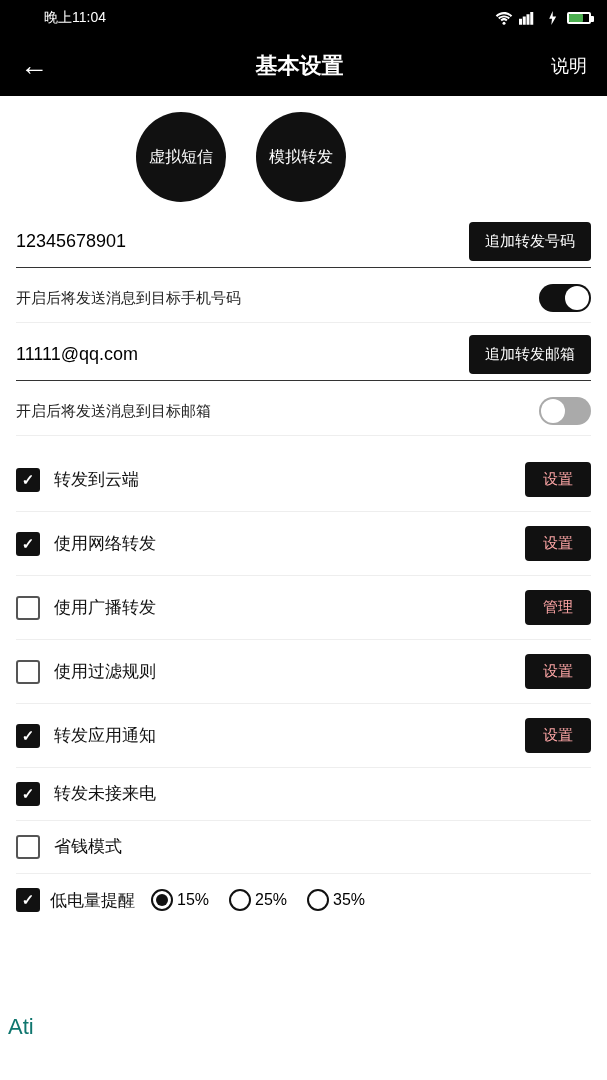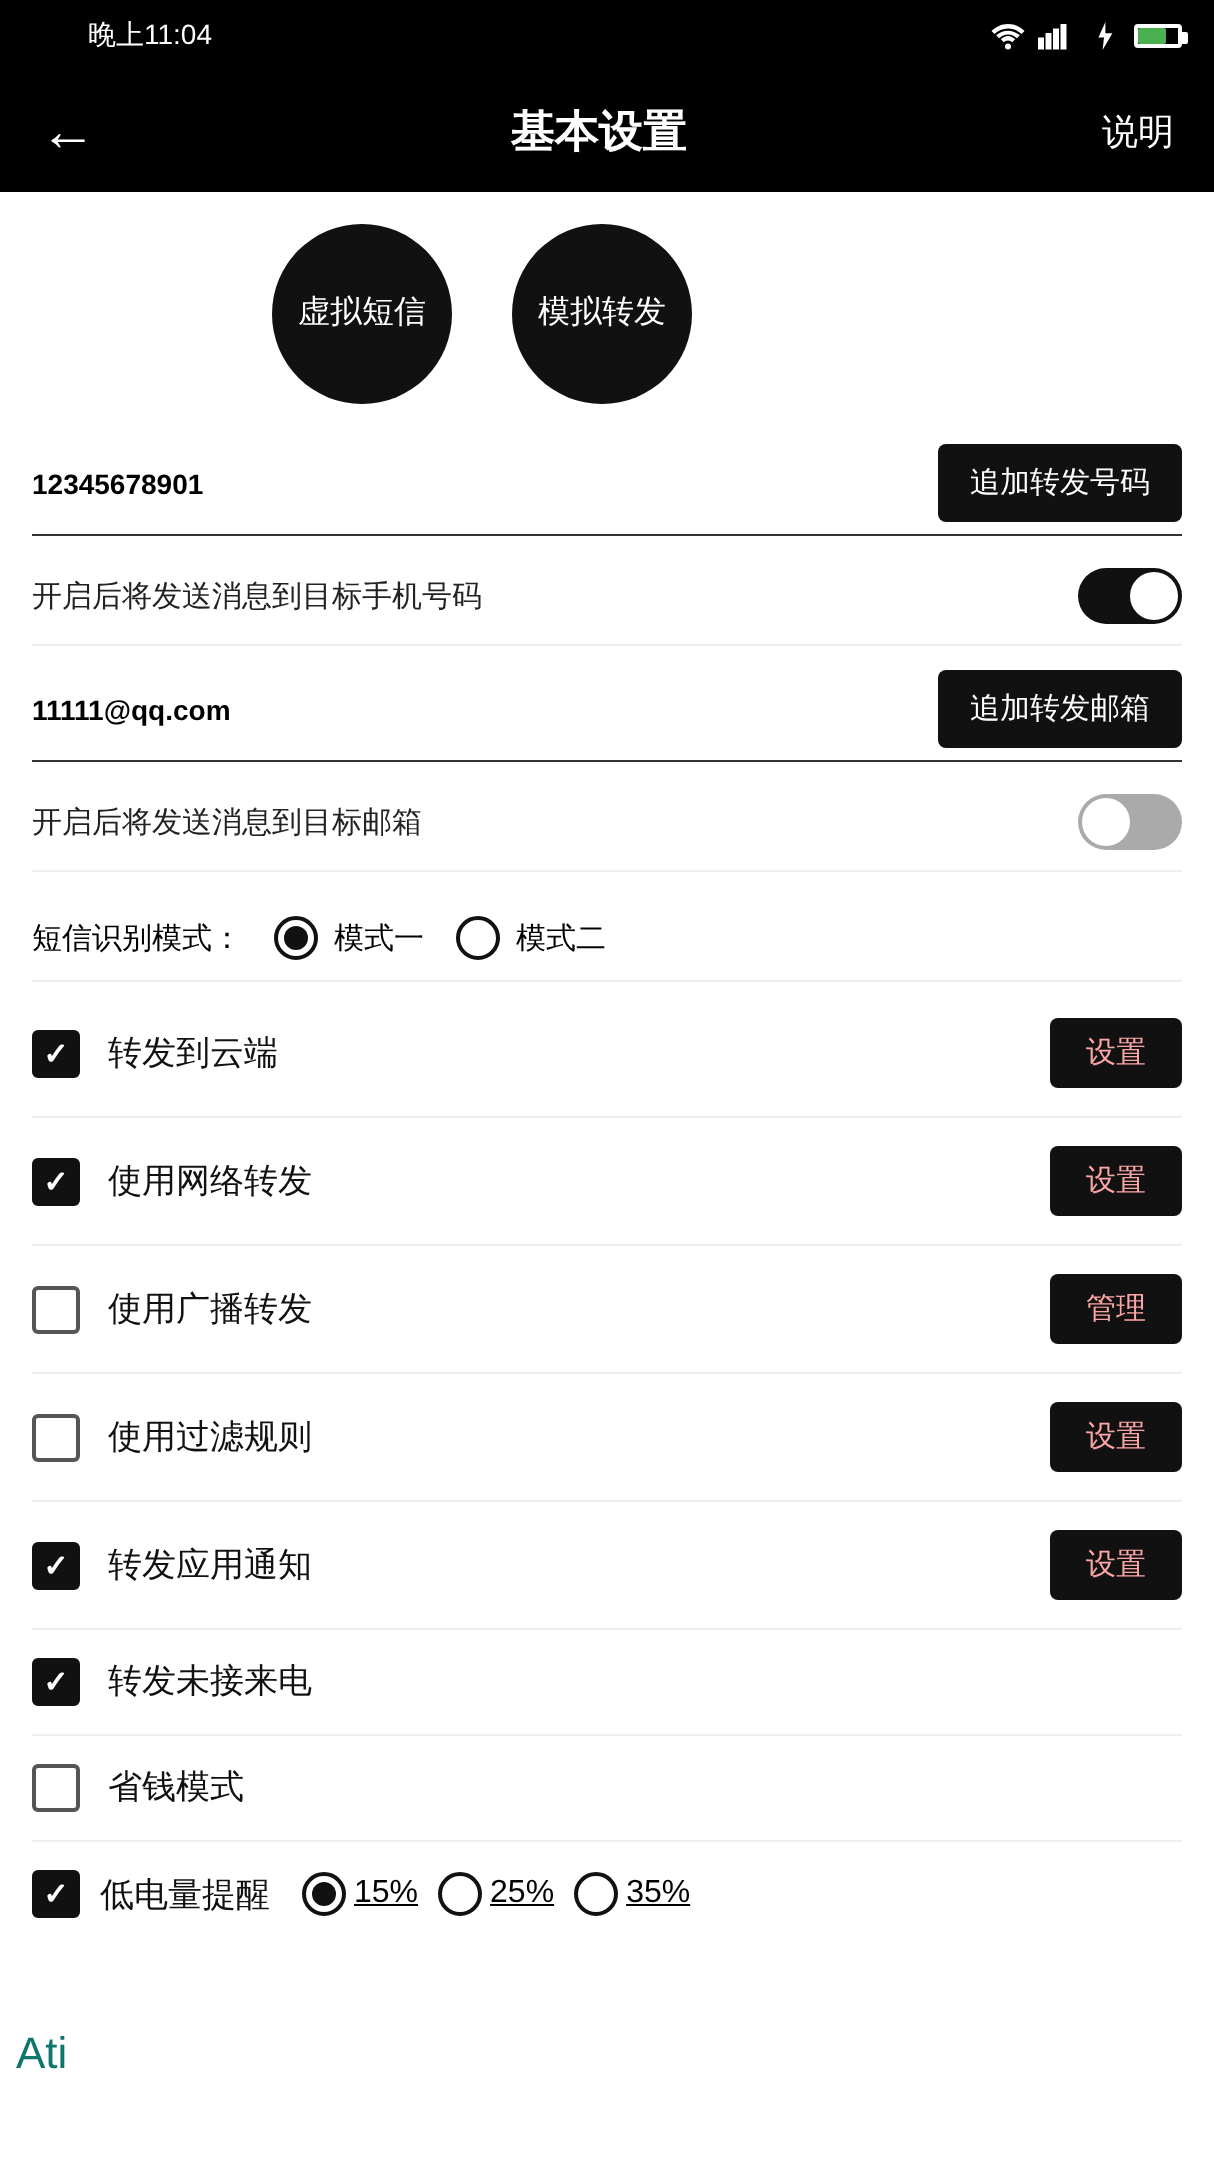--- a/index.html
+++ b/index.html
@@ -76,25 +76,24 @@
       align-items: center;
       gap: 10px;
       margin-bottom: 6px;
       border-bottom: 1px solid #333;
       padding-bottom: 6px;
     }
     .input-row input {
       flex: 1;
       border: none;
       outline: none;
-      font-size: 14px;
+      font-size: 18px;
       color: #000;
       background: transparent;
       padding: 6px 0;
-      font-weight: bold;
     }
     .add-btn {
       background: #111;
       color: #fff;
       border: none;
       padding: 10px 16px;
       font-size: 15px;
       cursor: pointer;
       border-radius: 4px;
       white-space: nowrap;
@@ -205,21 +204,21 @@
       border-radius: 4px;
     }
 
     
     .battery-row {
       display: flex;
       align-items: center;
       gap: 10px;
       padding: 14px 0;
     }
-    .battery-options { display: flex; align-items: flex-start; gap: 10px; margin-left: 6px; text-decoration: underline; }
+    .battery-options { display: flex; align-items: flex-start; gap: 20px; margin-left: 6px; }
     .battery-option { display: flex; align-items: center; gap: 4px; font-size: 16px; }
 
     
     .bottom-text {
       position: absolute;
       bottom: 40px;
       left: 8px;
       font-size: 22px;
       color: #0f766e;
     }
@@ -293,31 +292,20 @@
     <button class="add-btn">追加转发邮箱</button>
   </div>
 
   <div class="toggle-row">
     <span>开启后将发送消息到目标邮箱</span>
     <div class="toggle-switch off">
       <div class="toggle-knob"></div>
     </div>
   </div>
 
-  <div class="radio-row">
-    <span>短信识别模式：</span>
-    <div class="radio-group">
-      <div class="radio-circle selected"></div>
-      <span>模式一</span>
-    </div>
-    <div class="radio-group">
-      <div class="radio-circle"></div>
-      <span>模式二</span>
-    </div>
-  </div>
 
   <div class="checkbox-list">
 
     <div class="checkbox-item">
       <div class="checkbox-left">
         <div class="checkbox-box checked"></div>
         <span class="checkbox-label">转发到云端</span>
       </div>
       <button class="setting-btn">设置</button>
     </div>

